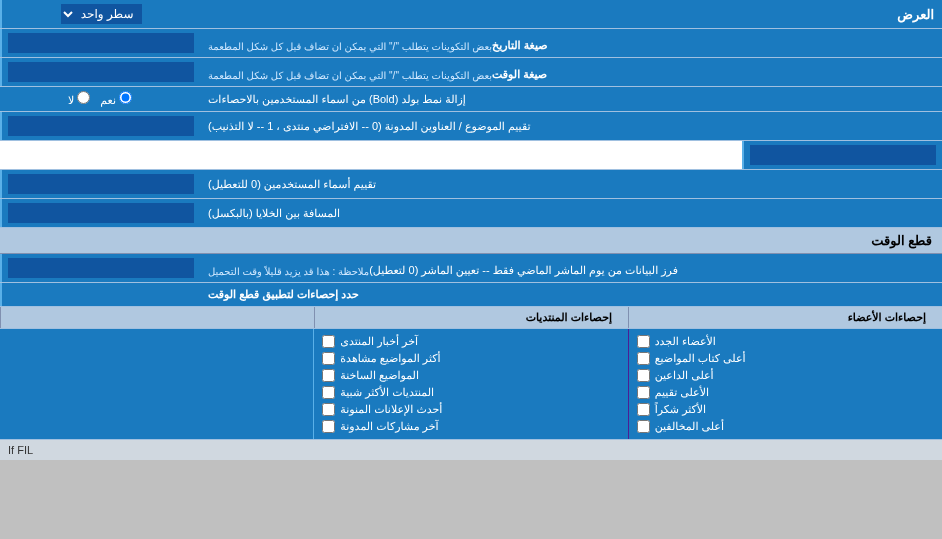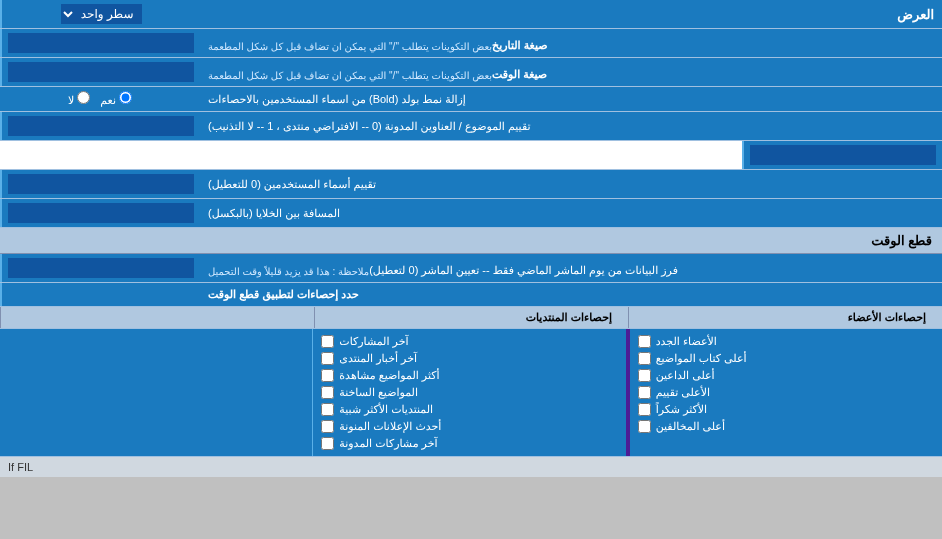--- a/index.html
+++ b/index.html
@@ -211,21 +211,21 @@
   <div class="stats-header-row">
     <div class="stats-header-cell" style="flex:1; text-align:right;">إحصاءات الأعضاء</div>
     <div class="stats-header-cell" style="flex:1; text-align:right;">
       <span>إحصاءات المنتديات</span>
     </div>
     <div class="stats-header-cell" style="flex:1; text-align:right;"></div>
   </div>
 
   <div style="display:flex; border-bottom:1px solid #a0c0e0;">
 
-    <div style="flex:1; background:#1a7abf; border-left:4px solid #4c1d95; padding:4px 8px;">
+    <div style="flex:1; background:#1a7abf; border-left:1px solid #4c1d95; padding:4px 8px;">
       <div class="checkbox-item">
         <span>الأعضاء الجدد</span>
         <input type="checkbox" style="">
       </div>
       <div class="checkbox-item">
         <span>أعلى كتاب المواضيع</span>
         <input type="checkbox" style="">
       </div>
       <div class="checkbox-item">
         <span>أعلى الداعين</span>
@@ -239,24 +239,20 @@
         <span>الأكثر شكراً</span>
         <input type="checkbox" style="">
       </div>
       <div class="checkbox-item">
         <span>أعلى المخالفين</span>
         <input type="checkbox" style="">
       </div>
     </div>
 
     <div style="flex:1; background:#1a7abf; border-left:1px solid #5ab0e8; padding:4px 8px;">
-      <div class="checkbox-item">
-        <span>آخر المشاركات</span>
-        <input type="checkbox" style="">
-      </div>
       <div class="checkbox-item">
         <span>آخر أخبار المنتدى</span>
         <input type="checkbox" style="">
       </div>
       <div class="checkbox-item">
         <span>أكثر المواضيع مشاهدة</span>
         <input type="checkbox" style="">
       </div>
       <div class="checkbox-item">
         <span>المواضيع الساخنة</span>

